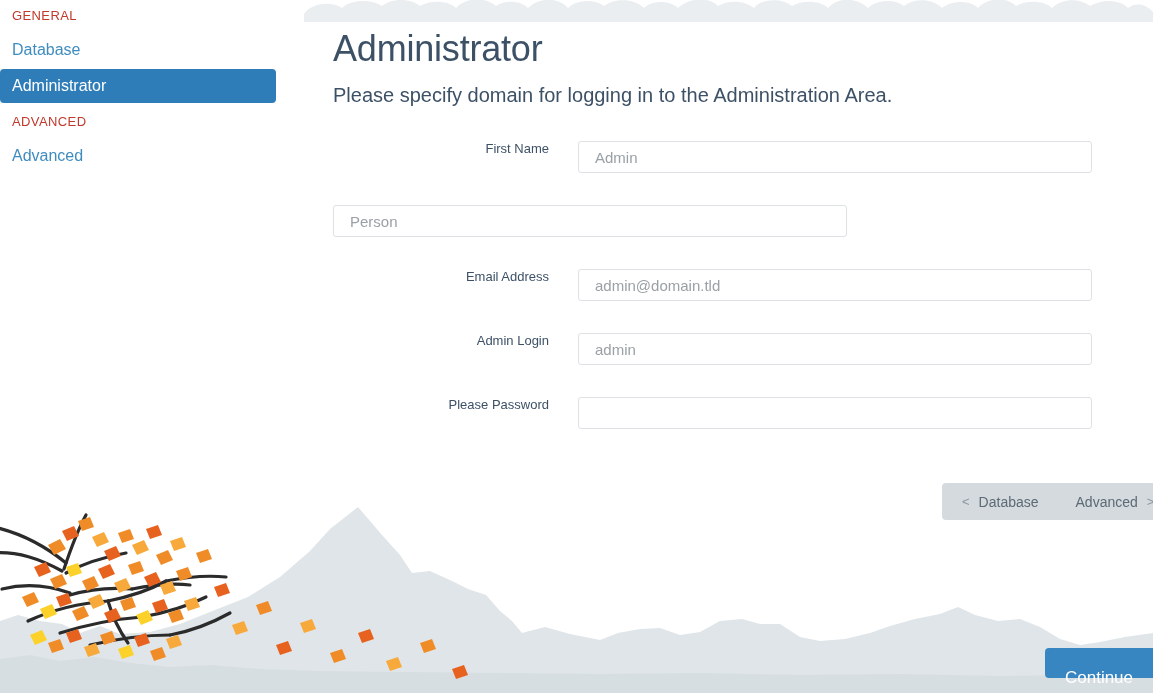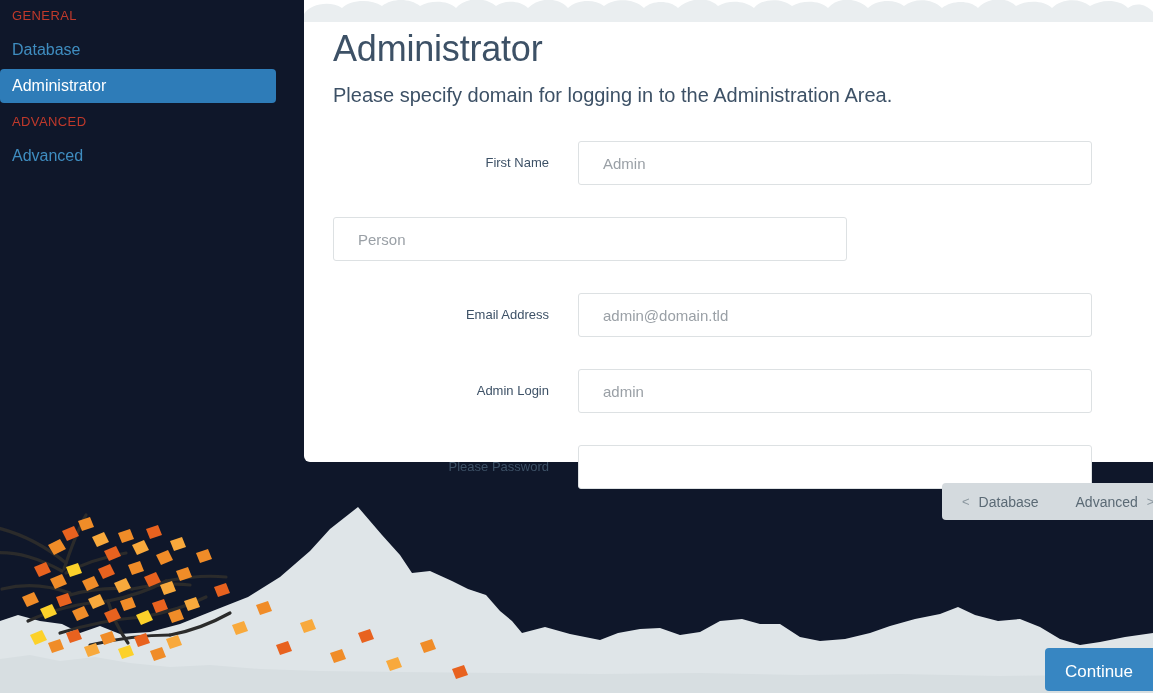--- a/index.html
+++ b/index.html
@@ -11,21 +11,21 @@
     background: #eaeef0;
     font-family: "Liberation Sans", sans-serif;
     -webkit-font-smoothing: antialiased;
   }
 
   #app {
     position: relative;
     width: 1153px;
     height: 693px;
     overflow: hidden;
-    background: #0f172a;
+    background: #ffffff;
   }
 
   
   .scenery {
     position: absolute;
     left: 0; bottom: 0;
     width: 1153px; height: 200px;
     pointer-events: none;
   }
   .scenery svg { display: block; width: 1153px; height: 200px; }
@@ -99,40 +99,40 @@
     font-weight: 400;
     color: #3d5166;
     line-height: 28px;
     margin-bottom: 22px;
   }
 
   
   .form { width: 100%; }
   .form-row {
     display: flex;
-    align-items: center;
+    align-items: flex-start;
     margin-bottom: 13px;
     margin-top: 32px;
   }
   .form-label {
     width: 245px;
     text-align: right;
     padding-right: 29px;
     font-size: 13px;
     color: #3d5166;
     line-height: 16px;
     flex: 0 0 245px;
   }
   .form-input {
     flex: 1 1 auto;
-    height: 44px;
+    height: 32px;
     border: 1px solid #dde1e3;
     border-radius: 3px;
     background: #ffffff;
-    padding: 0 24px;
+    padding: 0 16px;
     font-family: "Liberation Sans", sans-serif;
     font-size: 15px;
     color: #3d5166;
     outline: none;
     width: 514px;
     max-width: 514px;
   }
   .form-input::placeholder { color: #9aa0a6; opacity: 1; }
 
   
@@ -161,32 +161,32 @@
   .pager-prev { margin-left: 16px; }
   .pager-next { margin-left: 29px; }
   .pager-arrow { color: #8b979f; font-size: 13px; }
 
   
   .continue-btn {
     position: absolute;
     left: 1045px;
     top: 648px;
     width: 108px;
-    height: 43px;
+    height: 30px;
     background: #3786c2;
     border: none;
     border-radius: 4px 0 0 4px;
     color: #ffffff;
     font-family: "Liberation Sans", sans-serif;
     font-size: 17px;
     line-height: 43px;
     text-align: center;
     cursor: pointer;
     z-index: 7;
-    padding: 2px;
+    padding: 8px;
   }
 </style>
 </head>
 <body>
 
 <div id="app">
 
   <div class="scenery">
     <svg viewBox="0 0 1153 200" xmlns="http://www.w3.org/2000/svg">
 

